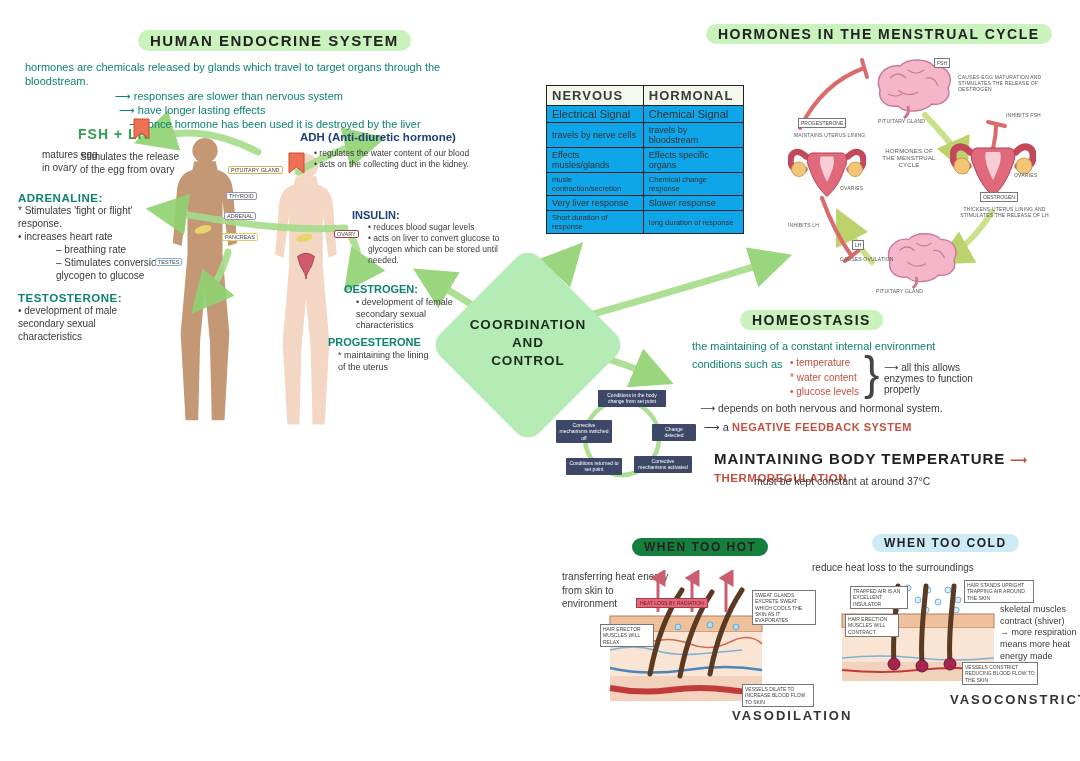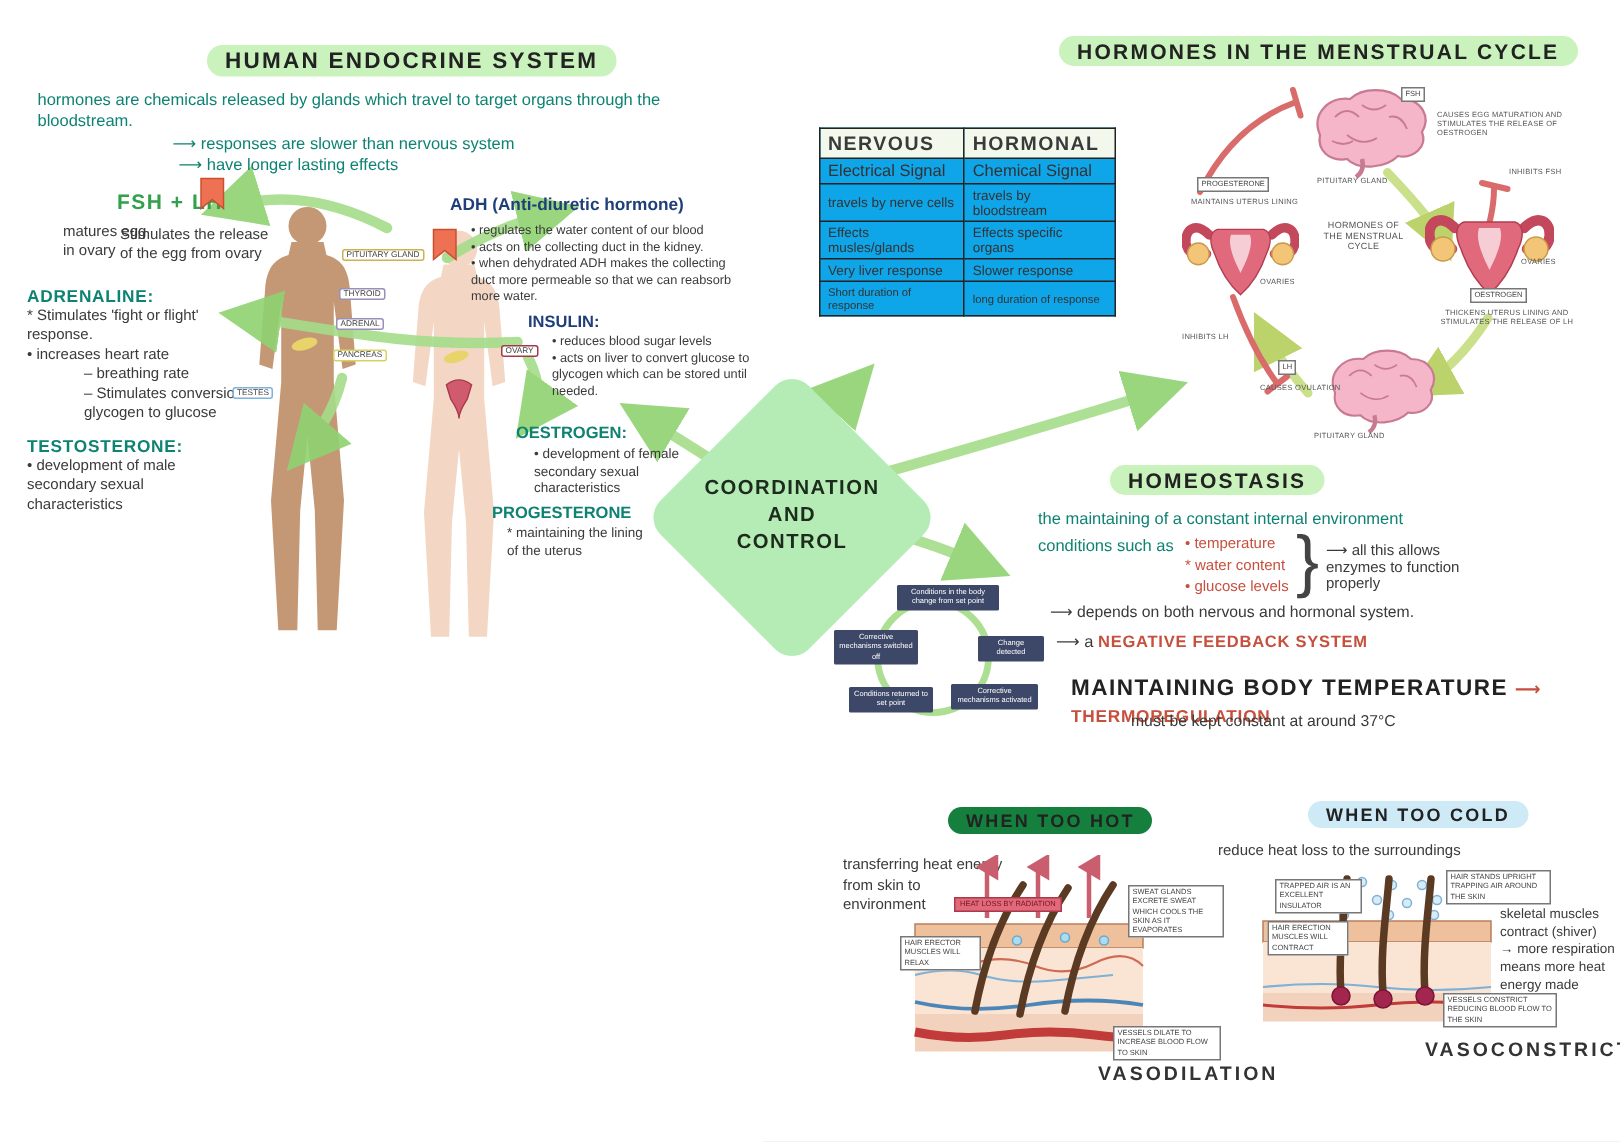--- a/index.html
+++ b/index.html
@@ -93,20 +93,21 @@
         <path d="M862 60 L867 77"></path>
     </g>
   </svg>
 
   <div class="abs pill" style="left:138px;top:30px;font-size:15px;letter-spacing:1.5px;">HUMAN ENDOCRINE SYSTEM</div>
 
   <div class="abs teal" style="left:25px;top:60px;width:450px;font-size:11px;line-height:1.3;">
     <div>hormones are chemicals released by glands which travel to target organs through the bloodstream.</div>
     <div class="arr" style="padding-left:90px;">responses are slower than nervous system</div>
     <div class="arr" style="padding-left:94px;">have longer lasting effects</div>
+    <div class="arr" style="padding-left:104px;">once hormone has been used it is destroyed by the liver</div>
   </div>
 
   <div class="abs green-h" style="left:78px;top:126px;font-size:14px;letter-spacing:1px;">FSH + LH</div>
   <svg class="abs" style="left:133px;top:118px;" width="17" height="22" viewBox="0 0 17 22">
     <path d="M1 1 h15 v20 l-7.5 -6 l-7.5 6 z" fill="#ef7153" stroke="#c9502f"></path>
   </svg>
   <div class="abs hand" style="left:18px;top:148px;width:56px;margin-left:24px;">matures egg in ovary</div>
   <div class="abs hand" style="left:80px;top:150px;width:100px;">Stimulates the release of the egg from ovary</div>
 
   <div class="abs" style="left:18px;top:192px;width:160px;">
@@ -129,21 +130,20 @@
   <div class="abs organ-box" style="left:334px;top:230px;border-color:#a33a4a;">OVARY</div>
   <div class="abs organ-box" style="left:155px;top:258px;border-color:#7fb3d9;">TESTES</div>
 
   <div class="abs navy-h" style="left:300px;top:131px;font-size:11.5px;">ADH (Anti-diuretic hormone)</div>
   <svg class="abs" style="left:288px;top:152px;" width="17" height="22" viewBox="0 0 17 22">
     <path d="M1 1 h15 v20 l-7.5 -6 l-7.5 6 z" fill="#ef7153" stroke="#c9502f"></path>
   </svg>
   <div class="abs" style="left:314px;top:148px;width:175px;font-size:8.5px;line-height:1.3;">
     <div class="b1">regulates the water content of our blood</div>
     <div class="b1">acts on the collecting duct in the kidney.</div>
-    <div class="b1">when dehydrated ADH makes the collecting duct more permeable so that we can reabsorb more water.</div>
   </div>
 
   <div class="abs navy-h" style="left:352px;top:209px;font-size:11px;">INSULIN:</div>
   <div class="abs" style="left:368px;top:222px;width:140px;font-size:8.5px;line-height:1.3;">
     <div class="b1">reduces blood sugar levels</div>
     <div class="b1">acts on liver to convert glucose to glycogen which can be stored until needed.</div>
   </div>
 
   <div class="abs teal-h" style="left:344px;top:283px;font-size:11px;">OESTROGEN:</div>
   <div class="abs b1 hand" style="left:356px;top:297px;width:110px;font-size:9px;">development of female secondary sexual characteristics</div>
@@ -168,20 +168,24 @@
       <td style="font-size:11px;">Electrical Signal</td>
       <td style="font-size:11px;">Chemical Signal</td>
         </tr>
     <tr>
       <td>travels by nerve cells</td>
       <td>travels by bloodstream</td>
         </tr>
     <tr>
       <td>Effects musles/glands</td>
       <td>Effects specific organs</td>
+        </tr>
+    <tr>
+      <td style="font-size:7.5px;">musle contraction/secretion</td>
+      <td style="font-size:7.5px;">Chemical change response</td>
         </tr>
     <tr>
       <td>Very liver response</td>
       <td>Slower response</td>
         </tr>
     <tr>
       <td style="font-size:7.5px;">Short duration of response</td>
       <td style="font-size:7.5px;">long duration of response</td>
         </tr>
   </tbody>

